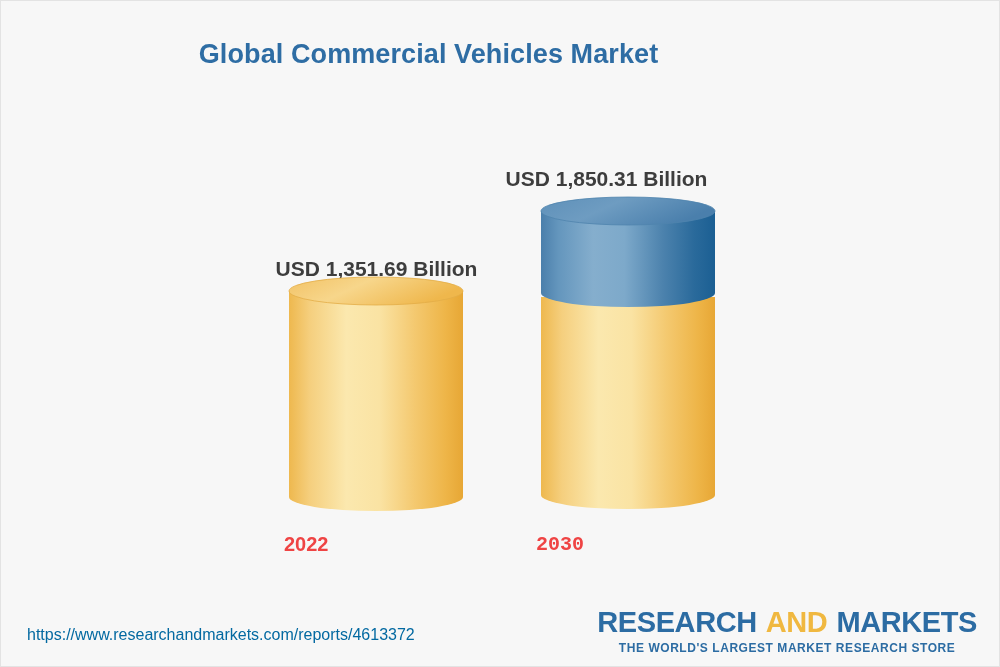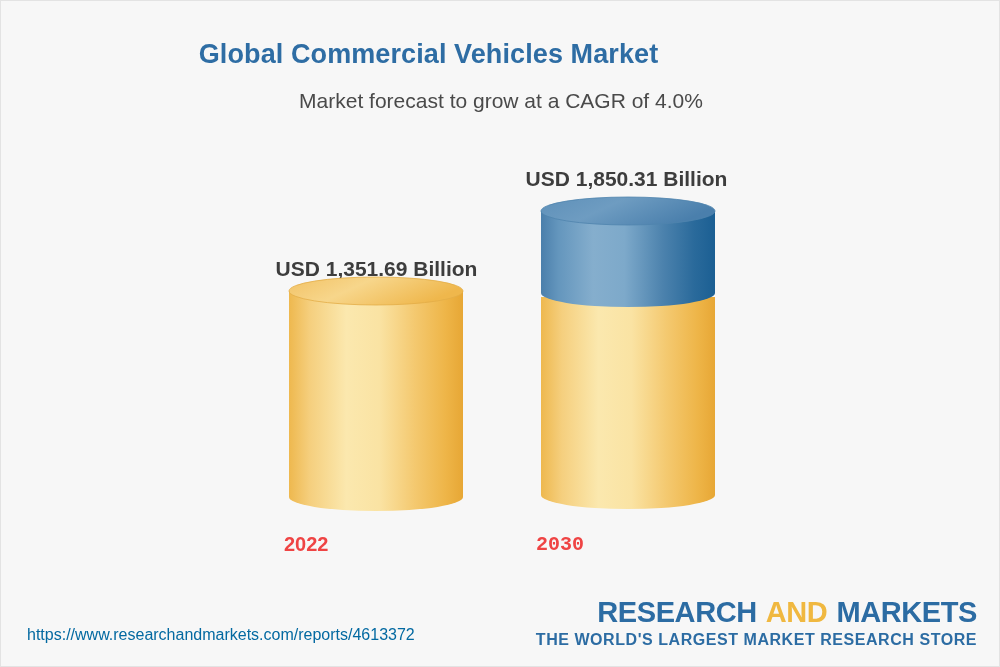--- a/index.html
+++ b/index.html
@@ -83,54 +83,53 @@
     left: 26px;
     bottom: 22px;
     font-size: 16px;
     color: #0369a1;
     white-space: nowrap;
   }
 
   #brand-logo {
     position: absolute;
     right: 22px;
-    bottom: 18px;
-    text-align: right;
+    bottom: 12px;
+    text-align: center;
     line-height: 1;
   }
   #brand-wordmark {
     font-size: 29px;
     font-weight: bold;
     letter-spacing: -0.4px;
     white-space: nowrap;
   }
   .brand-part-blue { color: #2c6ca3; }
   .brand-part-gold { color: #f0b840; }
   #brand-tagline {
     margin-top: 5px;
-    font-size: 16px;
+    font-size: 12px;
     font-weight: bold;
     color: #2c6ca3;
     letter-spacing: 0.55px;
     white-space: nowrap;
   }
 </style>
 </head>
 <body>
 
 <div id="canvas">
 
   <div id="chart-title">Global Commercial Vehicles Market</div>
-  <div id="chart-subtitle">Market forecast to grow at a CAGR of 4.0%</div>
 
   <div id="plot-area">
 
     <div class="value-label" style="left:183px; top:256px; width:385px;">USD 1,351.69 Billion</div>
 
-    <div class="value-label" style="left:433px; top:166px; width:385px;">USD 1,850.31 Billion</div>
+    <div class="value-label" style="left:413px; top:166px; width:385px;">USD 1,850.31 Billion</div>
 
     <svg class="cylinder" style="left:280px; top:272px; width:190px; height:248px;" viewBox="0 0 190 248">
       <defs>
         <linearGradient id="goldBody2022" x1="0" y1="0" x2="1" y2="0">
           <stop offset="0%" stop-color="#eeb84e"></stop>
           <stop offset="12%" stop-color="#f5cf7e"></stop>
           <stop offset="33%" stop-color="#fbe8ae"></stop>
           <stop offset="52%" stop-color="#fae3a3"></stop>
           <stop offset="72%" stop-color="#f4c970"></stop>
           <stop offset="90%" stop-color="#eeb548"></stop>

